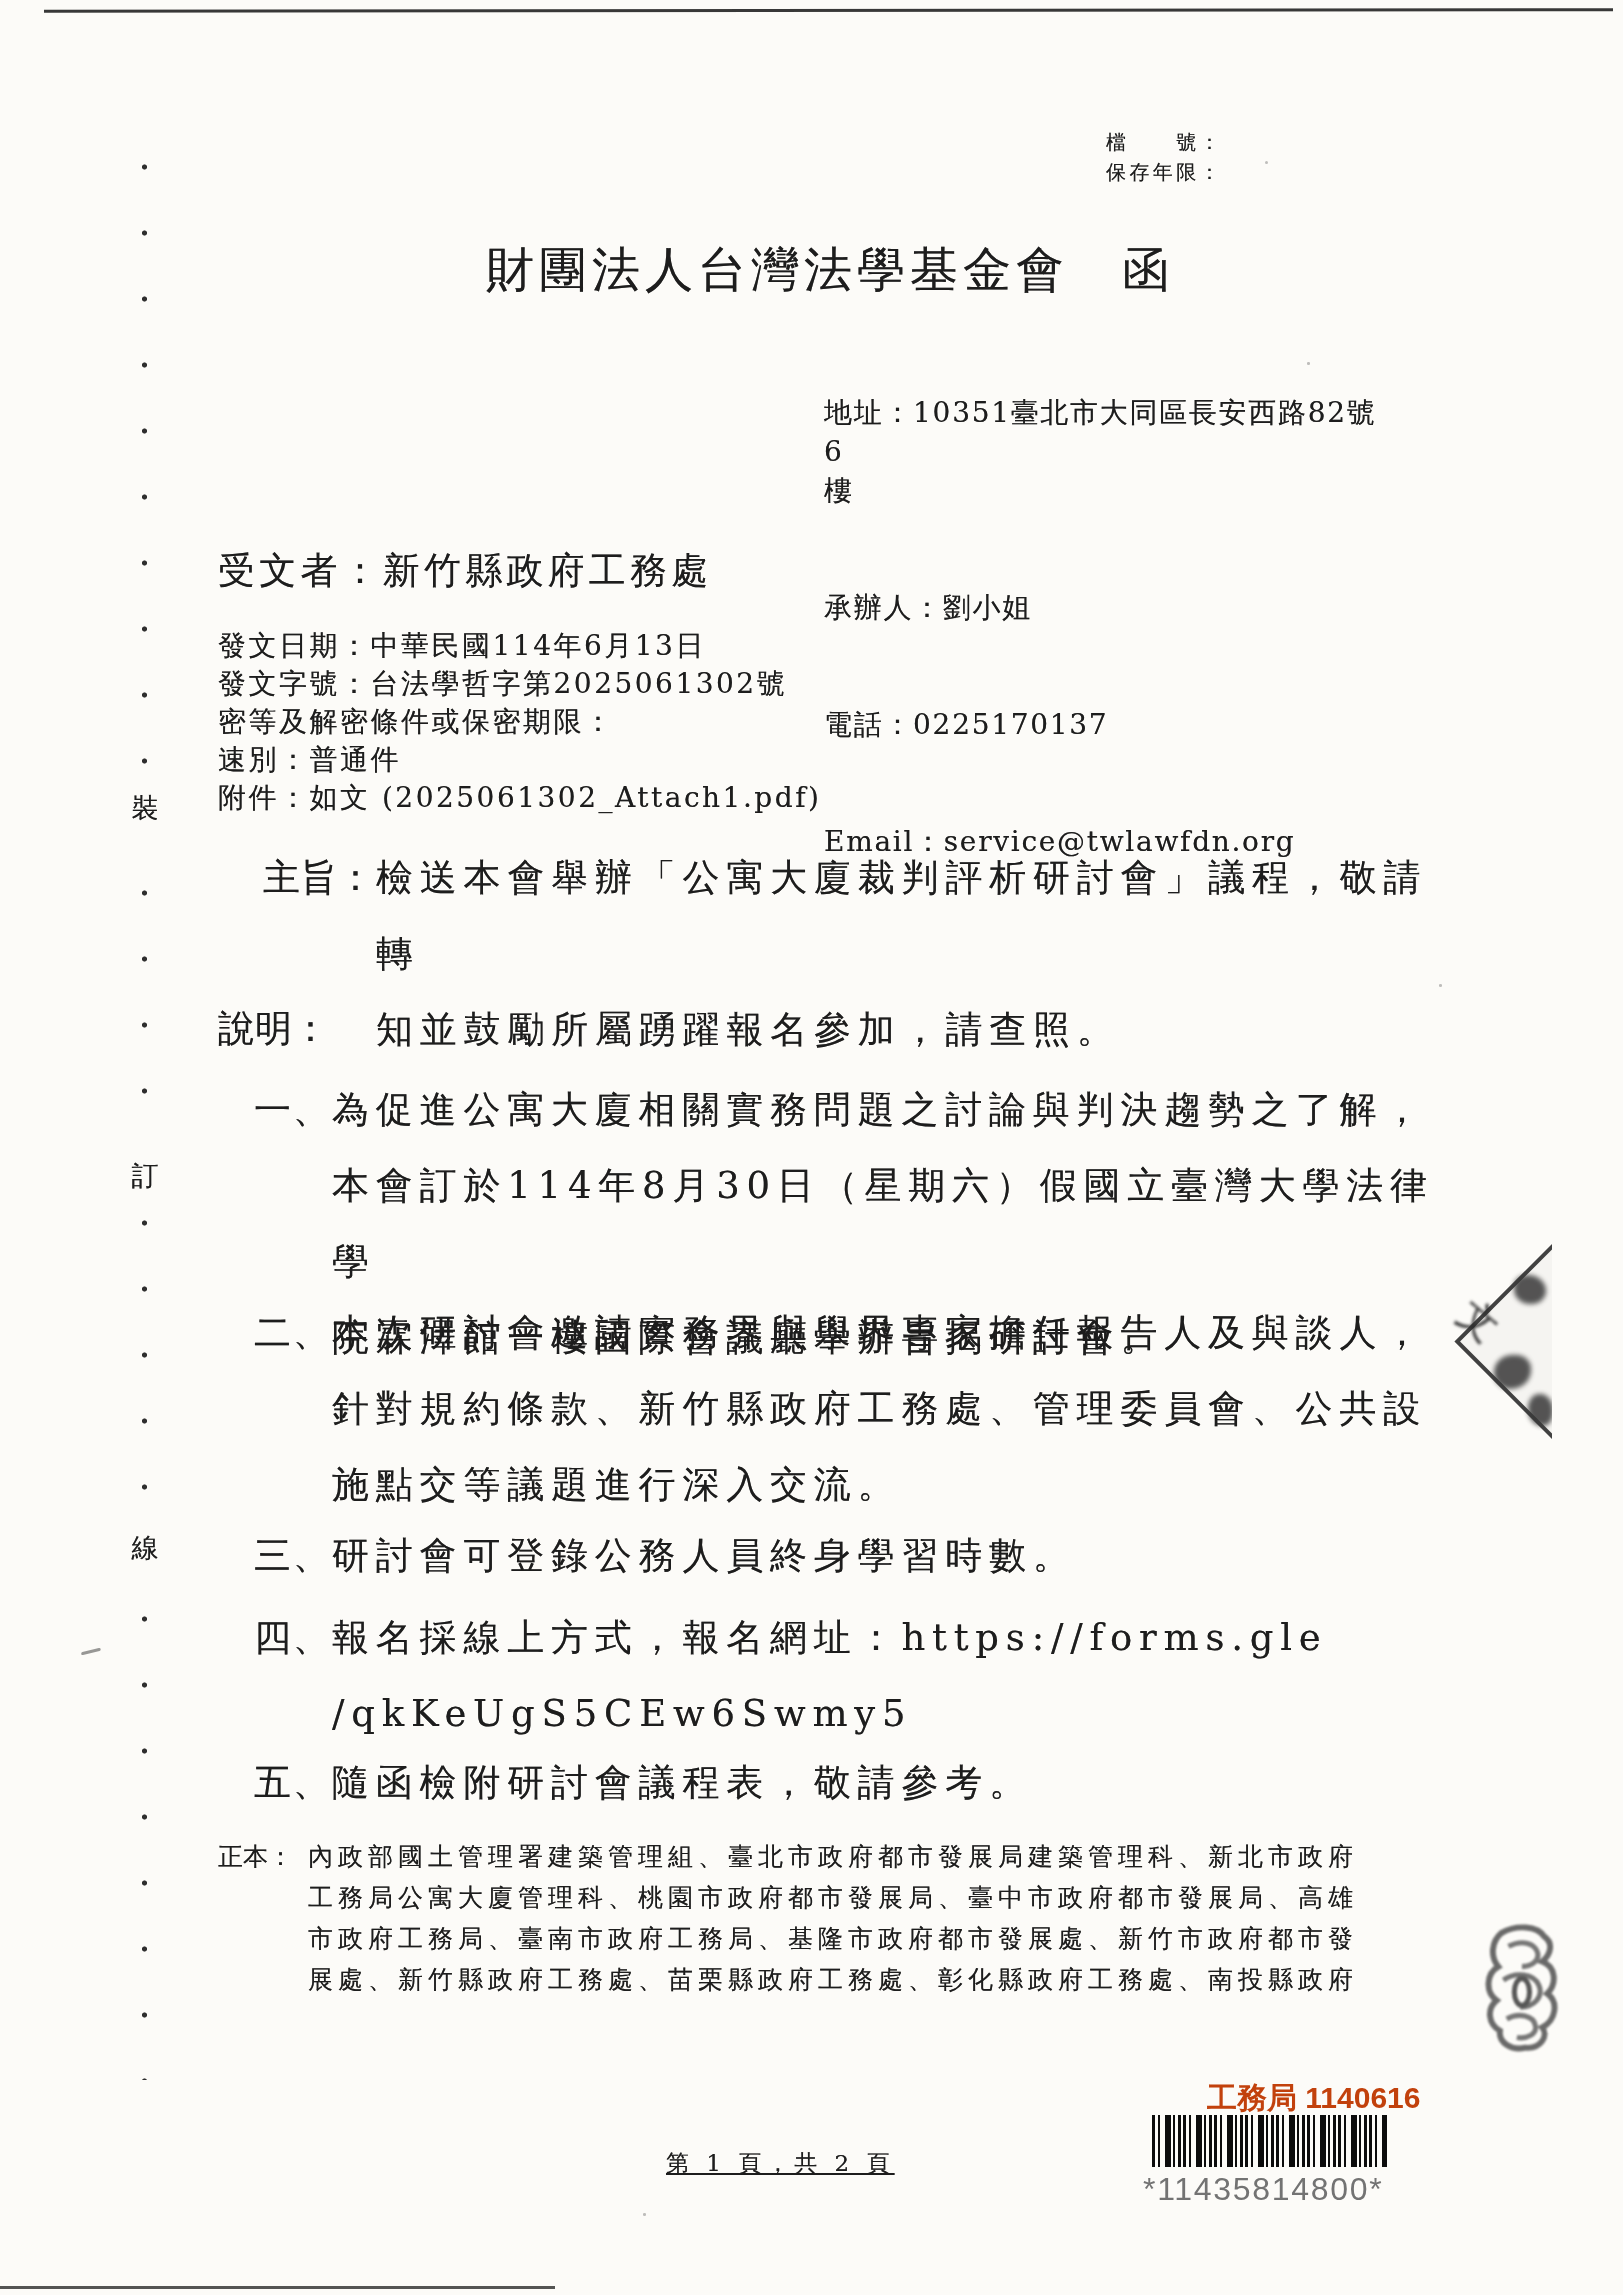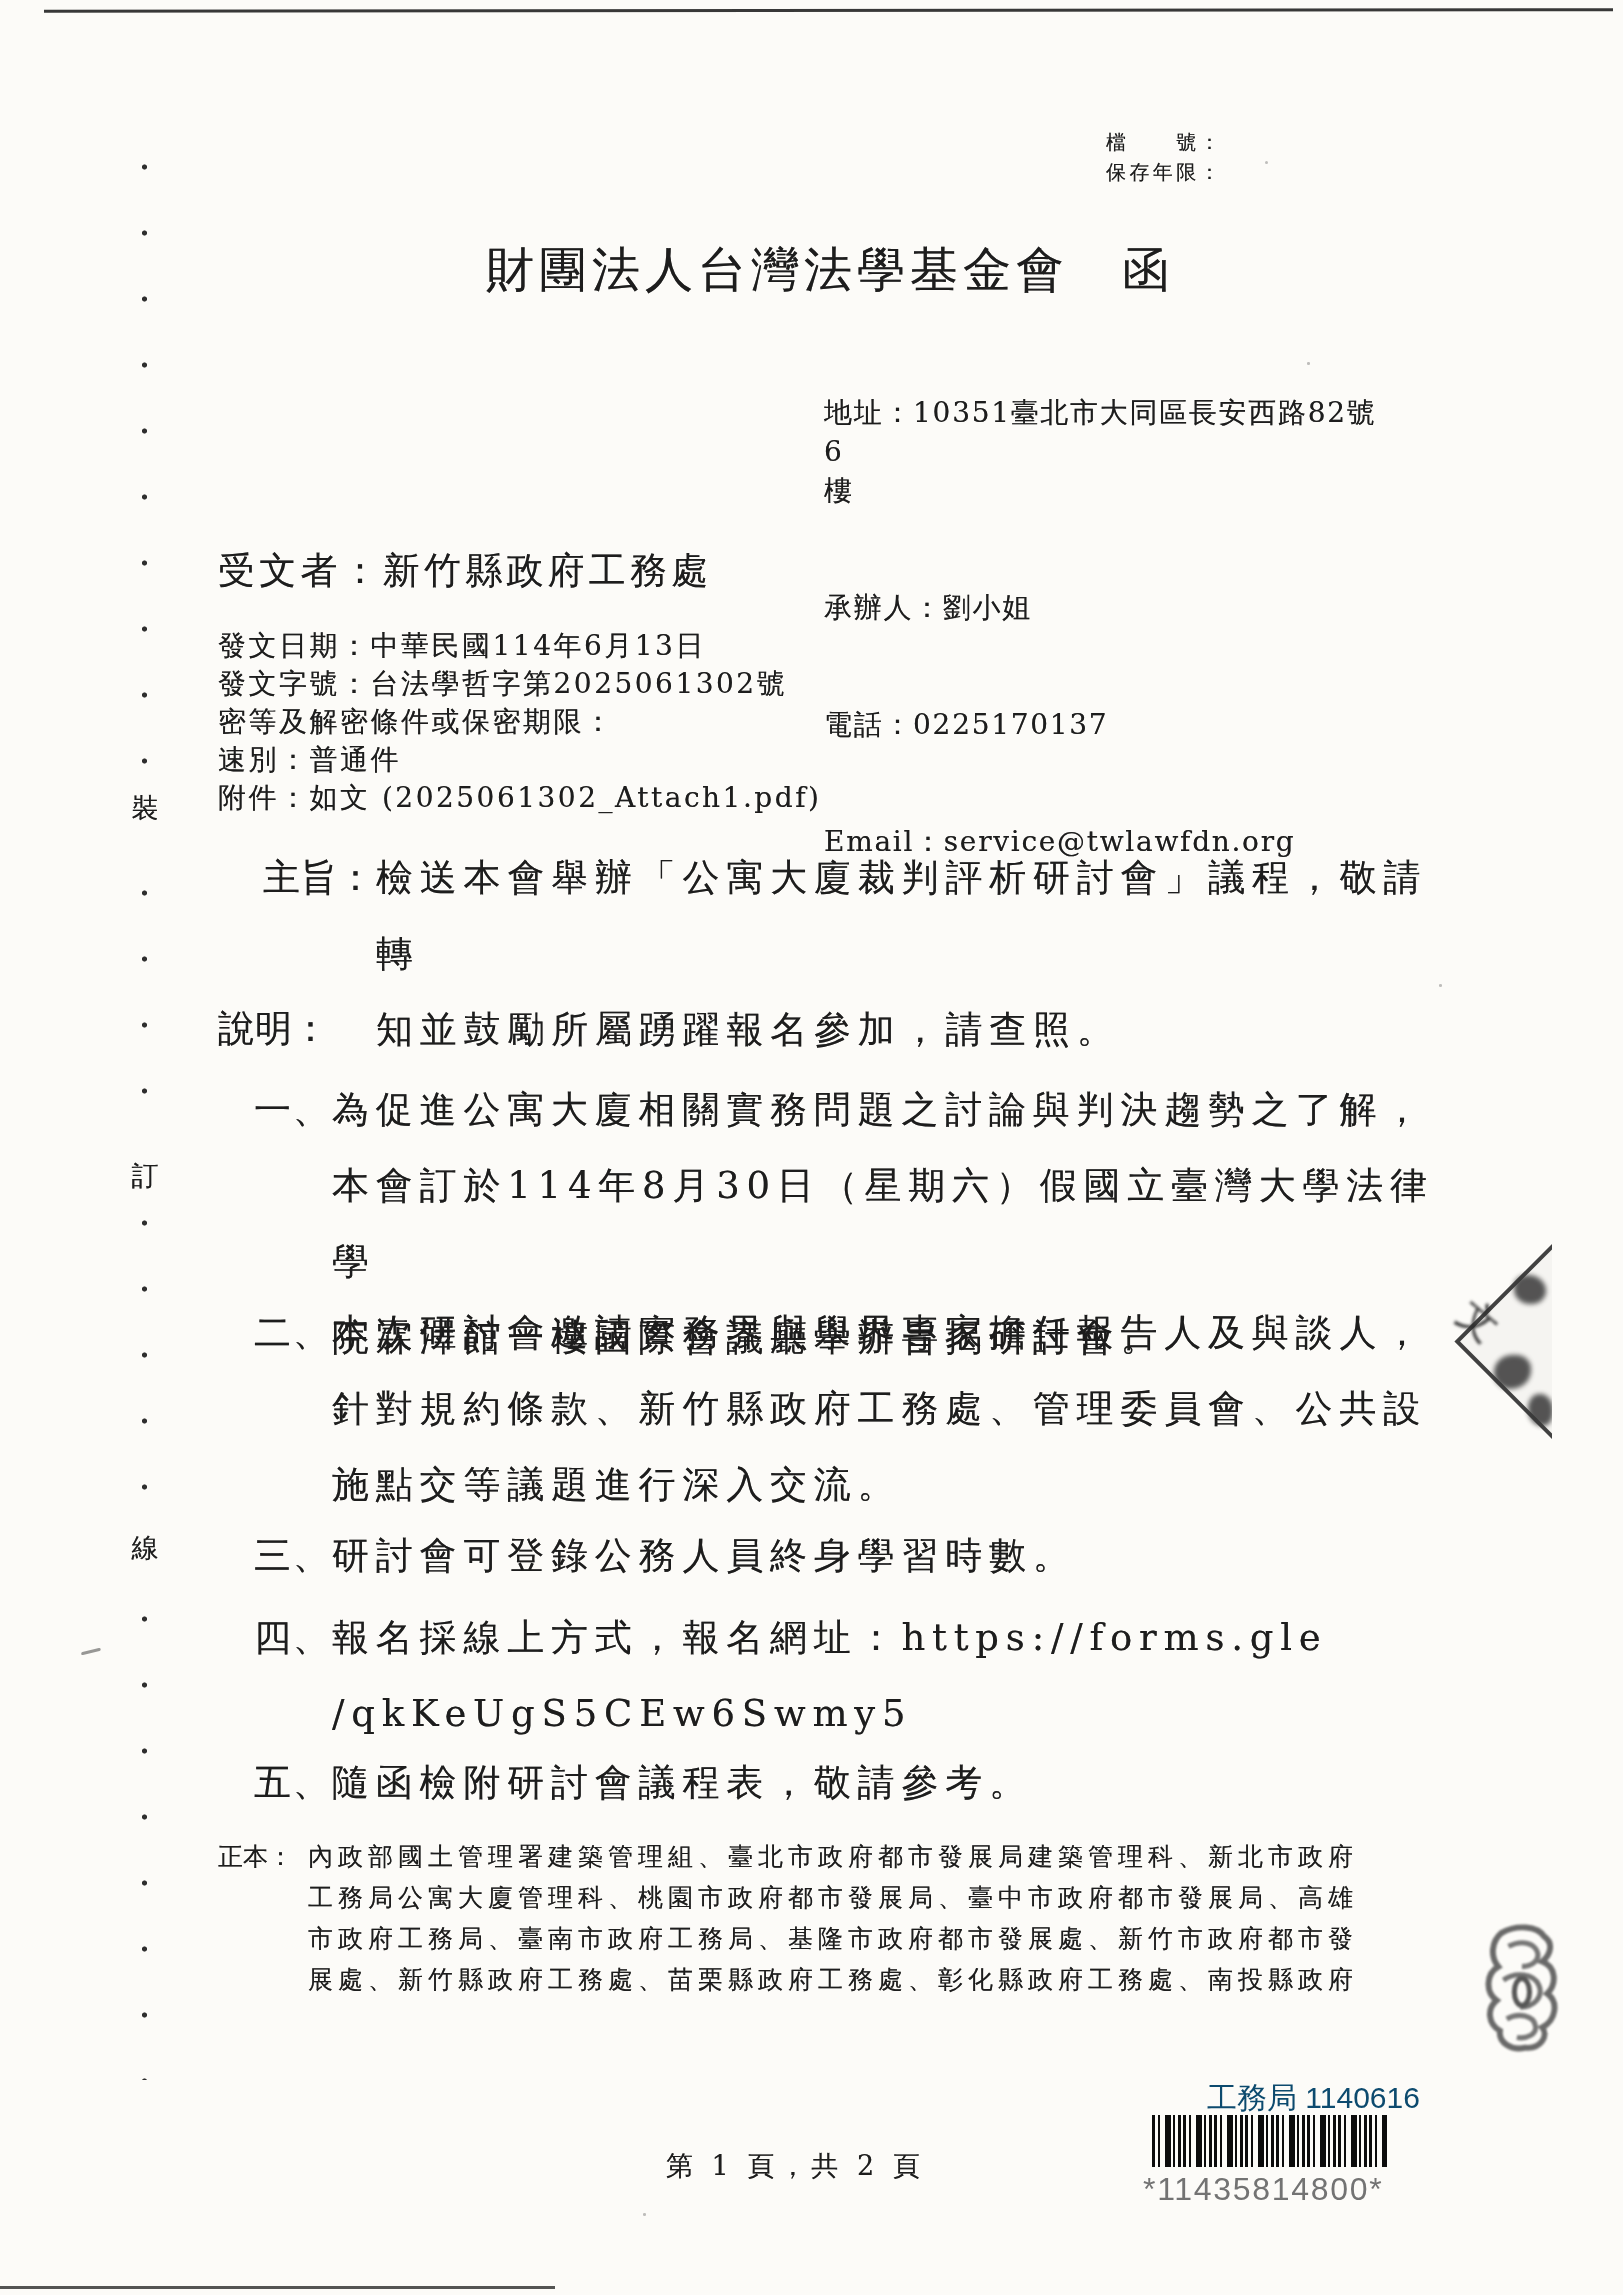--- a/index.html
+++ b/index.html
@@ -59,34 +59,34 @@
   }
   .margin-char{
     left:128px;width:34px;text-align:center;
     font-size:27px;background:#fcfbf8;padding:5px 0;letter-spacing:0;
   }
   .mc-zhuang{top:785px;}
   .mc-ding{top:1153px;}
   .mc-xian{top:1525px;}
 
   
-  .bc-label{left:1207px;top:2078px;font-family:"Liberation Sans","DejaVu Sans",sans-serif;font-size:30px;color:#0c4a6e;white-space:nowrap;}
+  .bc-label{left:1207px;top:2078px;font-family:"Liberation Sans","DejaVu Sans",sans-serif;font-size:30px;color:#c2410c;white-space:nowrap;font-weight:bold;}
   .bc-bars{
     left:1152px;top:2115px;width:235px;height:52px;
     background:repeating-linear-gradient(90deg,
       #0c0c0c 0 3.4px,#fcfbf8 3.4px 6px,
       #0c0c0c 6px 7.6px,#fcfbf8 7.6px 12.7px,
       #0c0c0c 12.7px 18.6px,#fcfbf8 18.6px 21px,
       #0c0c0c 21px 23px,#fcfbf8 23px 26px,
       #0c0c0c 26px 29px,#fcfbf8 29px 31px);
   }
   .bc-value{left:1143px;top:2171px;width:254px;text-align:left;font-family:"Liberation Sans","DejaVu Sans",sans-serif;font-size:32px;letter-spacing:1.7px;color:#737373;white-space:nowrap;}
 
   
-  .page-info{left:666px;top:2148px;font-size:27px;letter-spacing:5px;white-space:nowrap;}
+  .page-info{left:666px;top:2148px;font-size:23px;letter-spacing:5px;white-space:nowrap;text-decoration:underline;}
 
   
   .stamp-clip{left:1440px;top:1228px;width:112px;height:216px;overflow:hidden;}
   .stamp-diamond{
     position:absolute;left:49px;top:30px;width:159px;height:159px;
     border:4.2px solid rgba(40,40,40,.88);transform:rotate(45deg);
     background:rgba(70,70,70,.04);
   }
   .stamp-char{
     position:absolute;left:18.6px;top:66px;font-size:39px;color:#2c2c2c;

